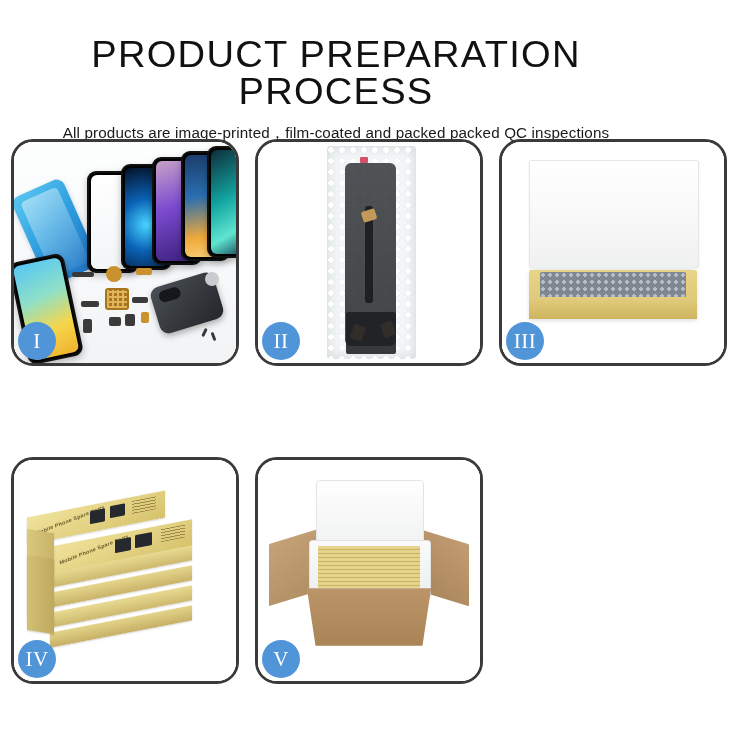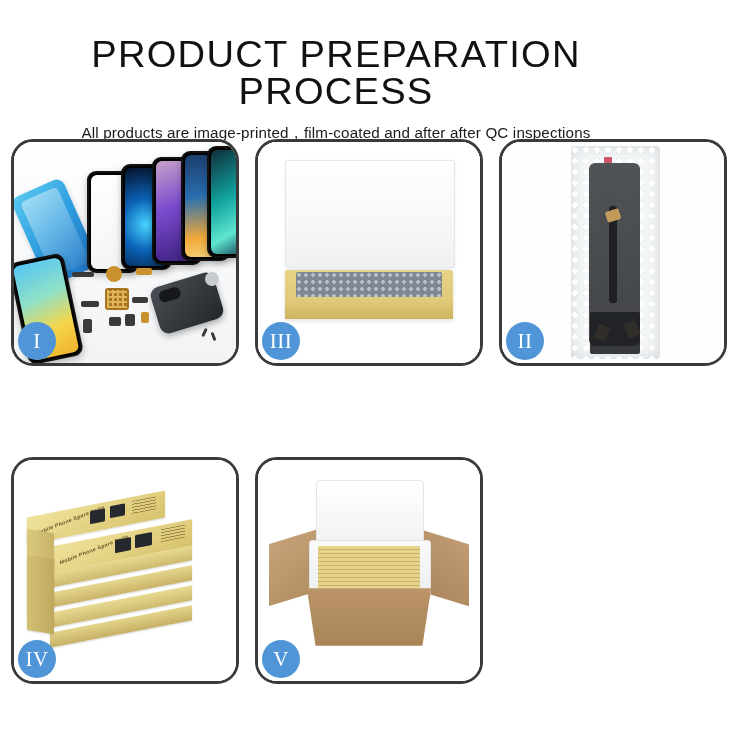--- a/index.html
+++ b/index.html
@@ -196,21 +196,21 @@
      clip-path:polygon(0 58%,100% 22%,100% 62%,0 100%);}
   .tapeline{position:absolute;background:rgba(200,170,130,.85);}
 </style>
 </head>
 <body>
 
 <div id="page">
 
   <div class="header">
     <h1 class="title">PRODUCT PREPARATION PROCESS</h1>
-    <p class="subtitle">All products are image-printed，film-coated and after after QC inspections</p>
+    <p class="subtitle">All products are image-printed，film-coated and packed packed QC inspections</p>
   </div>
 
   <div class="grid">
 
     <div class="panel">
       <div class="panel-inner">
         <div class="scene p1">
           <div class="film" style="left:6%;top:19%;transform:rotate(-24deg);"></div>
 
           <div class="scr" style="left:33%;top:13%;width:48px;height:98px;">
@@ -254,50 +254,50 @@
           <div class="smallpart" style="left:85%;top:84%;width:3px;height:9px;transform:rotate(25deg);"></div>
           <div class="smallpart" style="left:89%;top:86%;width:3px;height:9px;transform:rotate(-20deg);"></div>
           <div class="smallpart" style="left:86%;top:59%;width:14px;height:14px;border-radius:50%;background:#c8ccd0;"></div>
         </div>
       </div>
       <div class="badge">I</div>
     </div>
 
     <div class="panel">
       <div class="panel-inner">
-        <div class="scene p3">
-          <div class="lidback"></div>
-          <div class="foam"></div>
-          <div class="traybase"></div>
-          <div class="bubbleitem"></div>
-          <div class="trayfront"></div>
-        </div>
-      </div>
-      <div class="badge">III</div>
-    </div>
-
-    <div class="panel">
-      <div class="panel-inner">
         <div class="scene p2">
           <div class="bubblebag">
             <div class="insidescreen"></div>
             <div class="flex-cable"></div>
             <div class="flex-tab" style="left:40%;top:30%;width:16%;height:5%;transform:rotate(-18deg);"></div>
             <div class="flex-tab" style="left:28%;top:84%;width:13%;height:7%;transform:rotate(22deg);"></div>
             <div class="flex-tab" style="left:62%;top:83%;width:13%;height:7%;transform:rotate(-22deg);"></div>
             <div style="position:absolute;left:22%;top:78%;width:56%;height:20%;background:#1d1f22;opacity:.88;border-radius:2px;"></div>
             <div class="redlabel"></div>
           </div>
         </div>
       </div>
       <div class="badge">II</div>
     </div>
 
     <div class="panel">
       <div class="panel-inner">
+        <div class="scene p3">
+          <div class="lidback"></div>
+          <div class="foam"></div>
+          <div class="traybase"></div>
+          <div class="bubbleitem"></div>
+          <div class="trayfront"></div>
+        </div>
+      </div>
+      <div class="badge">III</div>
+    </div>
+
+    <div class="panel">
+      <div class="panel-inner">
         <div class="scene p4">
 
           <div class="stackbox" style="left:6%;top:20%;width:62%;height:12%;transform:skewY(-11deg);">
             <div class="boxlabel" style="left:6%;top:30%;transform:rotate(-11deg);">Mobile Phone Spare Parts</div>
             <div class="boxwin" style="left:46%;top:22%;width:11%;height:48%;"></div>
             <div class="boxwin" style="left:60%;top:18%;width:11%;height:48%;"></div>
             <div class="boxlines" style="left:76%;top:14%;width:18%;height:52%;"></div>
           </div>
 
           <div class="stackbox" style="left:16%;top:33%;width:64%;height:12%;transform:skewY(-11deg);">

